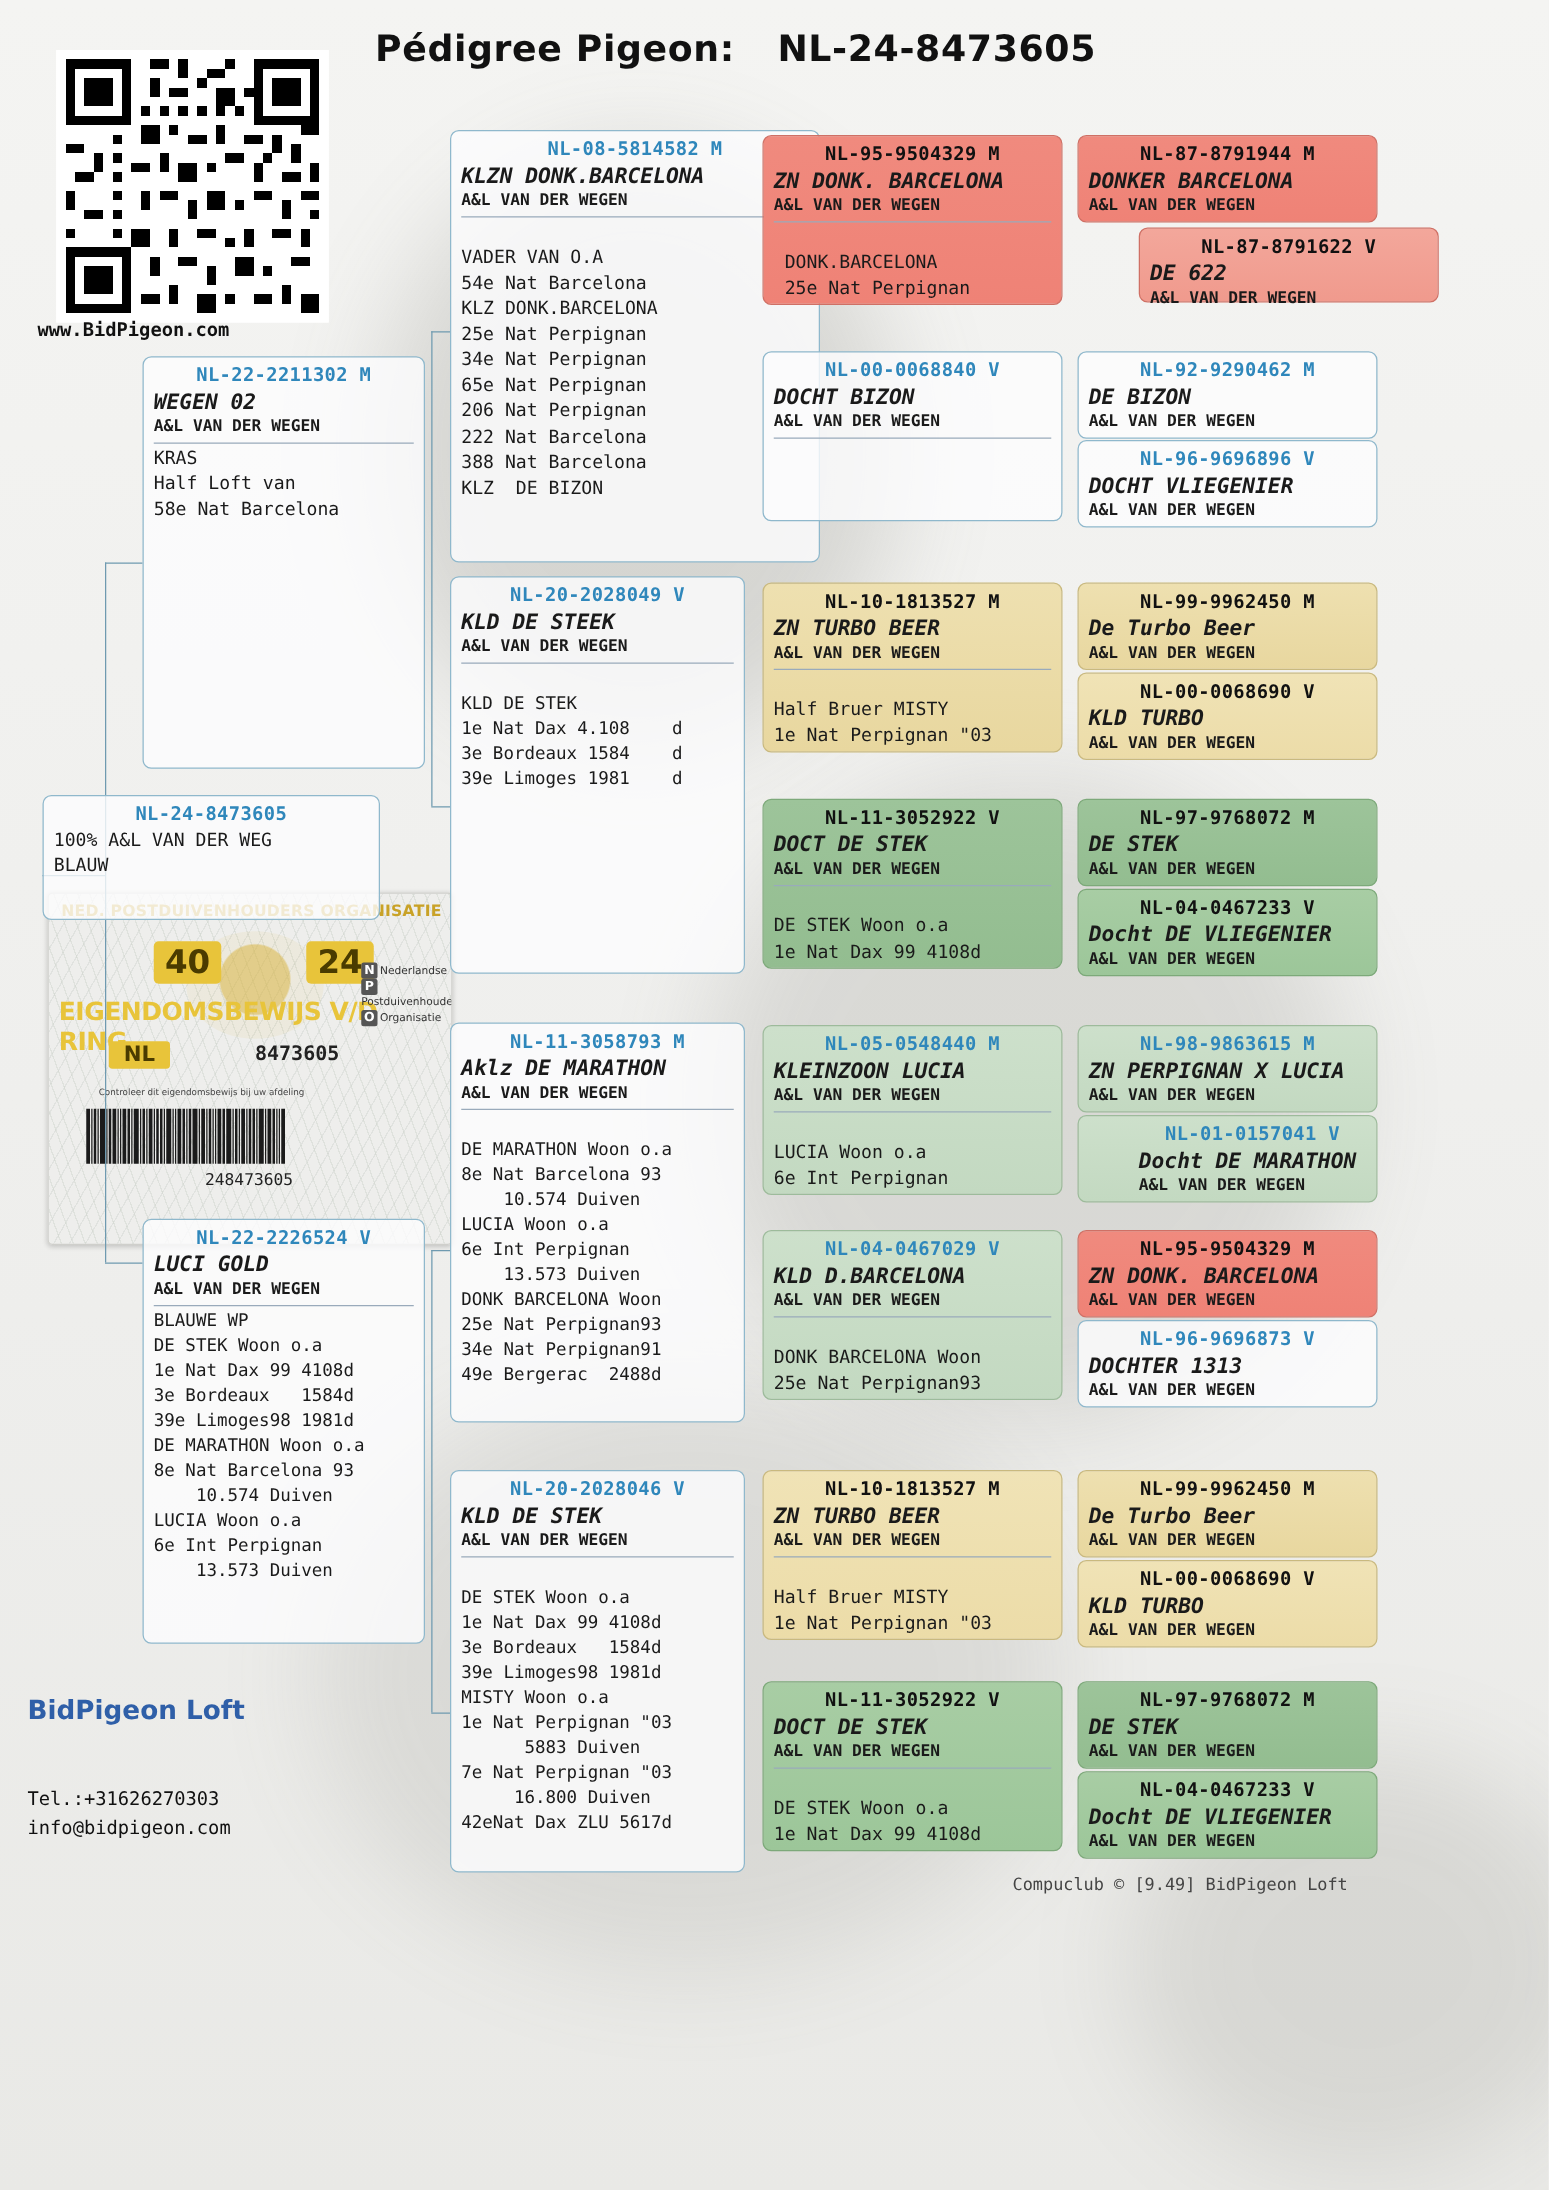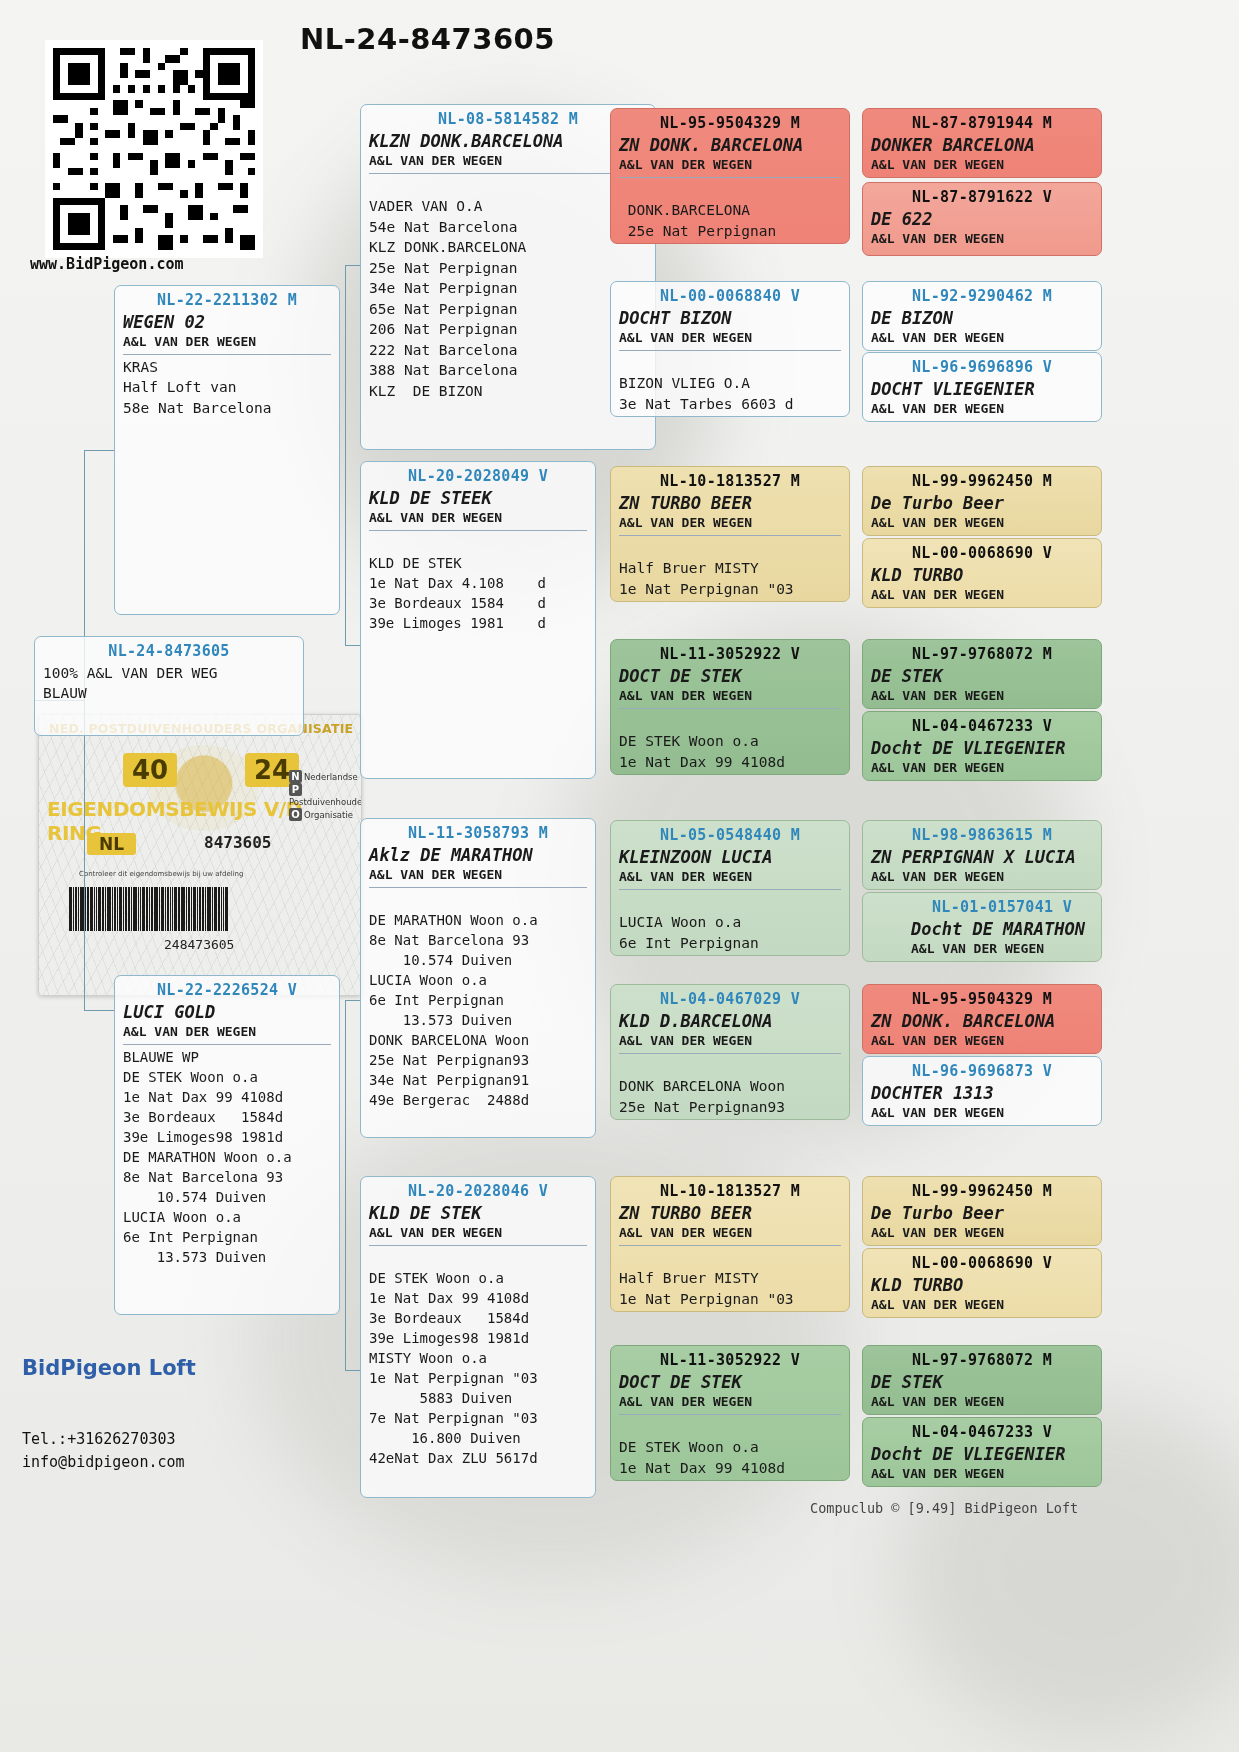--- a/index.html
+++ b/index.html
@@ -115,20 +115,21 @@
 </head>
 <body>
 
 <div class="sheet">
   <div class="blob b1"></div>
   <div class="blob b2"></div>
   <div class="blob b3"></div>
   <div class="blob b4"></div>
 
   <div class="title">
+    <span class="lbl">Pédigree Pigeon:</span>
     <span class="ring">NL-24-8473605</span>
   </div>
 
   <div class="qr">
     <svg width="218" height="218" viewBox="0 0 29 29" shape-rendering="crispEdges">
       <rect width="29" height="29" fill="#fff"></rect>
       <g fill="#000">
 
         <rect x="1" y="1" width="7" height="7"></rect>
           <rect x="2" y="2" width="5" height="5" fill="#fff"></rect>
@@ -355,23 +356,20 @@
     <div class="owner">A&amp;L VAN DER WEGEN</div>
     <div class="lines">
  DONK.BARCELONA
  25e Nat Perpignan</div>
   </div>
 
   <div class="box c-white" style="left:610px;top:281px;width:240px;height:136px;">
     <div class="ringno">NL-00-0068840 V</div>
     <div class="name">DOCHT BIZON</div>
     <div class="owner">A&amp;L VAN DER WEGEN</div>
-    <div class="lines">
-BIZON VLIEG O.A
-3e Nat Tarbes 6603 d</div>
   </div>
 
   <div class="box c-tan" style="left:610px;top:466px;width:240px;height:136px;">
     <div class="ringno">NL-10-1813527 M</div>
     <div class="name">ZN TURBO BEER</div>
     <div class="owner">A&amp;L VAN DER WEGEN</div>
     <div class="lines">
 Half Bruer MISTY
 1e Nat Perpignan "03</div>
   </div>
@@ -419,21 +417,21 @@
     <div class="lines">
 DE STEK Woon o.a
 1e Nat Dax 99 4108d</div>
   </div>
 
   <div class="box c-red" style="left:862px;top:108px;width:240px;height:70px;">
     <div class="ringno">NL-87-8791944 M</div>
     <div class="name">DONKER BARCELONA</div>
     <div class="owner nb">A&amp;L VAN DER WEGEN</div>
   </div>
-  <div class="box c-redlight" style="left:862px;top:182px;width:240px;height:74px;">
+  <div class="box c-redlight" style="left:911px;top:182px;width:240px;height:60px;">
     <div class="ringno">NL-87-8791622 V</div>
     <div class="name">DE 622</div>
     <div class="owner nb">A&amp;L VAN DER WEGEN</div>
   </div>
 
   <div class="box c-white" style="left:862px;top:281px;width:240px;height:70px;">
     <div class="ringno">NL-92-9290462 M</div>
     <div class="name">DE BIZON</div>
     <div class="owner nb">A&amp;L VAN DER WEGEN</div>
   </div>

